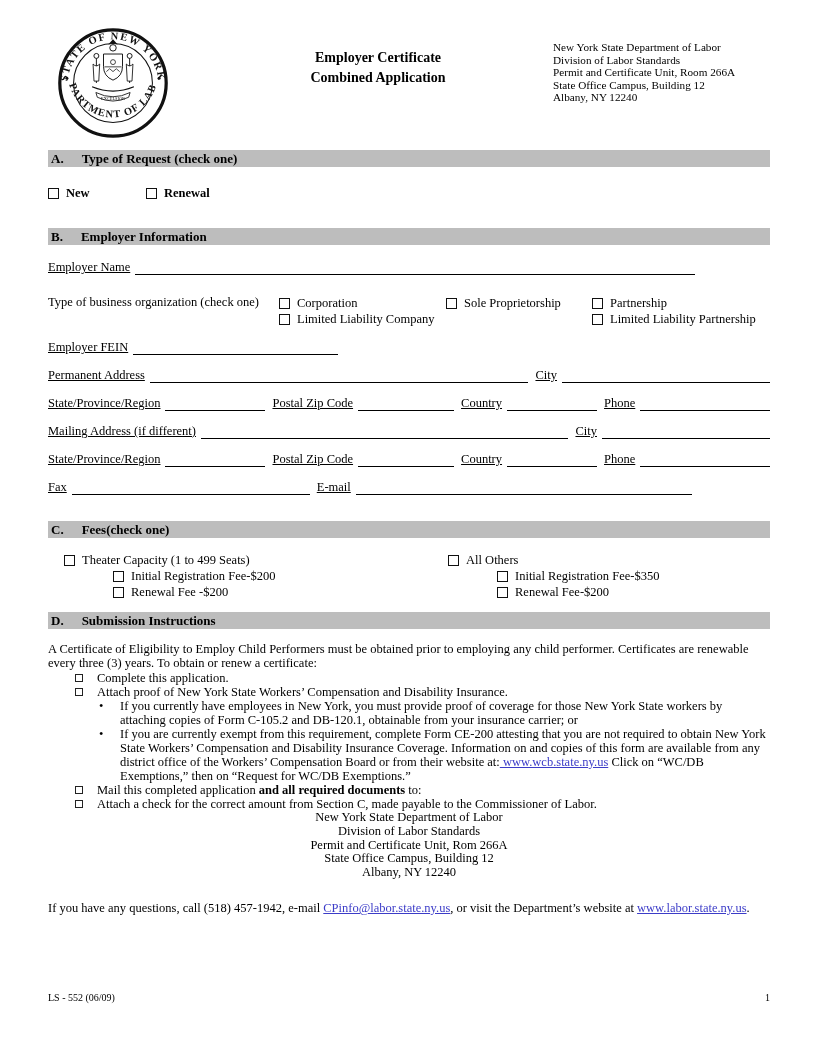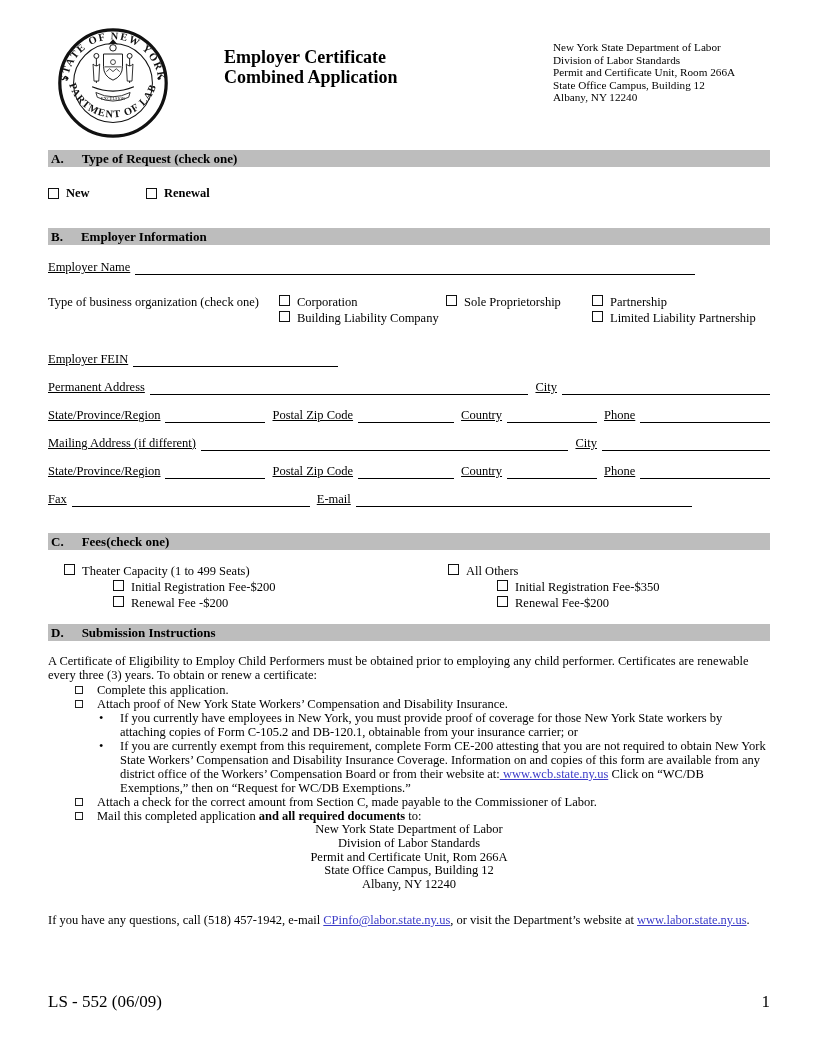--- a/index.html
+++ b/index.html
@@ -7,43 +7,43 @@
   html,body { background:#888; }
   .page {
     position:relative; width:816px; height:1056px; margin:0 auto;
     background:var(--page); color:var(--ink);
     font-family:"Liberation Serif", serif; font-size:12.5px;
     padding:28px 46px 0 48px; overflow:hidden;
   }
   
   .hdr { position:relative; height:112px; }
   .seal { position:absolute; left:8px; top:-2px; }
-  .doc-title { position:absolute; left:176px; top:20px; width:290px; text-align:left;
-               font-weight:bold; font-size:18px; line-height:19.5px; }
+  .doc-title { position:absolute; left:185px; top:20px; width:290px; text-align:center;
+               font-weight:bold; font-size:14px; line-height:19.5px; }
   .hdr-addr { position:absolute; left:505px; top:13px; font-size:11.2px; line-height:12.6px; }
   
   .secbar { height:17px; background:var(--bar); display:flex; align-items:center;
             font-weight:bold; font-size:13px; padding-left:3px; }
   .secbar .pfx { }
   .secbar .ttl { margin-left:18px; }
   .secbar .sfx { margin-left:0; }
   
   .cb { display:inline-block; width:11px; height:11px; border:1.4px solid #111;
         background:#fff; vertical-align:-1px; flex:none; }
   .wline { display:inline-block; border-bottom:1.1px solid #000; height:13px; }
   .frow { display:flex; align-items:flex-end; height:16px;text-decoration:underline; }
   .frow .lbl { white-space:nowrap; }
   .frow .wline { margin-left:5px; }
   .frow .lbl + .lbl, .frow .wline + .lbl { margin-left:7px;margin-top:38px; }
   .grow { flex:1 1 auto; }
   
   .optrow { display:flex; align-items:center; height:14px; }
   .optrow .cb { margin-right:7px; }
   .opt-bold { font-weight:bold; }
-  .cbrow { display:flex; height:16px; white-space:nowrap;padding-left:16px; }
+  .cbrow { display:flex; align-items:center; height:16px; white-space:nowrap;padding-left:16px; }
   .cbrow .cb { margin-right:7px; }
   
   .orgblk { position:relative; height:32px; }
   .orgblk .orglabel { position:absolute; left:0; top:0; }
   .orgcol { position:absolute; top:0; }
   .feesblk { position:relative; height:48px;text-decoration:underline; }
   .feecol { position:absolute; top:0; }
   .feesub { margin-left:49px; }
   
   .para { line-height:14px; }
@@ -51,21 +51,21 @@
   .l1 { position:relative; padding-left:49px; line-height:14px; }
   .l1 .sq { position:absolute; left:27px; top:3px; width:8px; height:8px; border:1.3px solid #222; }
   .l2 { position:relative; padding-left:72px; line-height:14px; }
   .l2 .blt { position:absolute; left:51px; top:0; }
   a.lnk { color:var(--link); text-decoration:underline; cursor:pointer; }
   .mailaddr { text-align:center; line-height:13.8px; }
   .questions { margin-top:21px; line-height:14px; }
   .bold { font-weight:bold; }
   
   .footer { position:absolute; left:48px; right:46px; top:992px;
-            display:flex; justify-content:space-between; font-size:17px; }
+            display:flex; justify-content:space-between; font-size:10px; }
 </style>
 </head>
 <body>
 
 <div class="page">
 
   <div class="hdr">
     <svg class="seal" width="114" height="114" viewBox="0 0 120 120">
       <circle cx="60" cy="60" r="56" fill="none" stroke="#111" stroke-width="3.4"></circle>
       <circle cx="60" cy="60" r="41.5" fill="none" stroke="#111" stroke-width="1.1"></circle>
@@ -143,42 +143,42 @@
 
   <div class="orgblk" style="margin-top:20px;">
     <span class="orglabel">Type of business organization (check one)</span>
     <span class="orgcol" style="left:215px;">
       <span class="cbrow">
         <span class="cb"></span>
         <span>Corporation</span>
       </span>
       <span class="cbrow">
         <span class="cb"></span>
-        <span>Building Liability Company</span>
+        <span>Limited Liability Company</span>
       </span>
     </span>
     <span class="orgcol" style="left:382px;">
       <span class="cbrow">
         <span class="cb"></span>
         <span>Sole Proprietorship</span>
       </span>
     </span>
     <span class="orgcol" style="left:528px;">
       <span class="cbrow">
         <span class="cb"></span>
         <span>Partnership</span>
       </span>
       <span class="cbrow">
         <span class="cb"></span>
         <span>Limited Liability Partnership</span>
       </span>
     </span>
   </div>
 
-  <div class="frow" style="margin-top:24px;text-align:right;">
+  <div class="frow" style="margin-top:12px;text-align:right;">
     <span class="lbl">Employer FEIN</span>
     <span class="wline" style="width:205px;"></span>
   </div>
 
   <div class="frow" style="margin-top:12px;">
     <span class="lbl">Permanent Address</span>
     <span class="wline grow"></span>
     <span class="lbl">City</span>
     <span class="wline" style="width:208px;"></span>
   </div>
@@ -275,25 +275,25 @@
     <div class="l2">
       <span class="blt">•</span>
       <span>If you currently have employees in New York, you must provide proof of coverage for those New York State workers by attaching copies of Form C-105.2 and DB-120.1, obtainable from your insurance carrier; or</span>
     </div>
     <div class="l2">
       <span class="blt">•</span>
       <span>If you are currently exempt from this requirement, complete Form CE-200 attesting that you are not required to obtain New York State Workers’ Compensation and Disability Insurance Coverage. Information on and copies of this form are available from any district office of the Workers’ Compensation Board or from their website at:</span><a class="lnk"> www.wcb.state.ny.us</a><span>  Click on “WC/DB Exemptions,” then on “Request for WC/DB Exemptions.”</span>
     </div>
     <div class="l1">
       <span class="sq"></span>
-      <span>Attach a check for the correct amount from Section C, made payable to the Commissioner of Labor.</span>
+      <span>Mail this completed application </span><span class="bold">and all required documents</span><span> to:</span>
     </div>
     <div class="l1">
       <span class="sq"></span>
-      <span>Mail this completed application </span><span class="bold">and all required documents</span><span> to:</span>
+      <span>Attach a check for the correct amount from Section C, made payable to the Commissioner of Labor.</span>
     </div>
   </div>
 
   <div class="mailaddr">
     <div>New York State Department of Labor</div>
     <div>Division of Labor Standards</div>
     <div>Permit and Certificate Unit, Rom 266A</div>
     <div>State Office Campus, Building 12</div>
     <div>Albany, NY 12240</div>
   </div>

